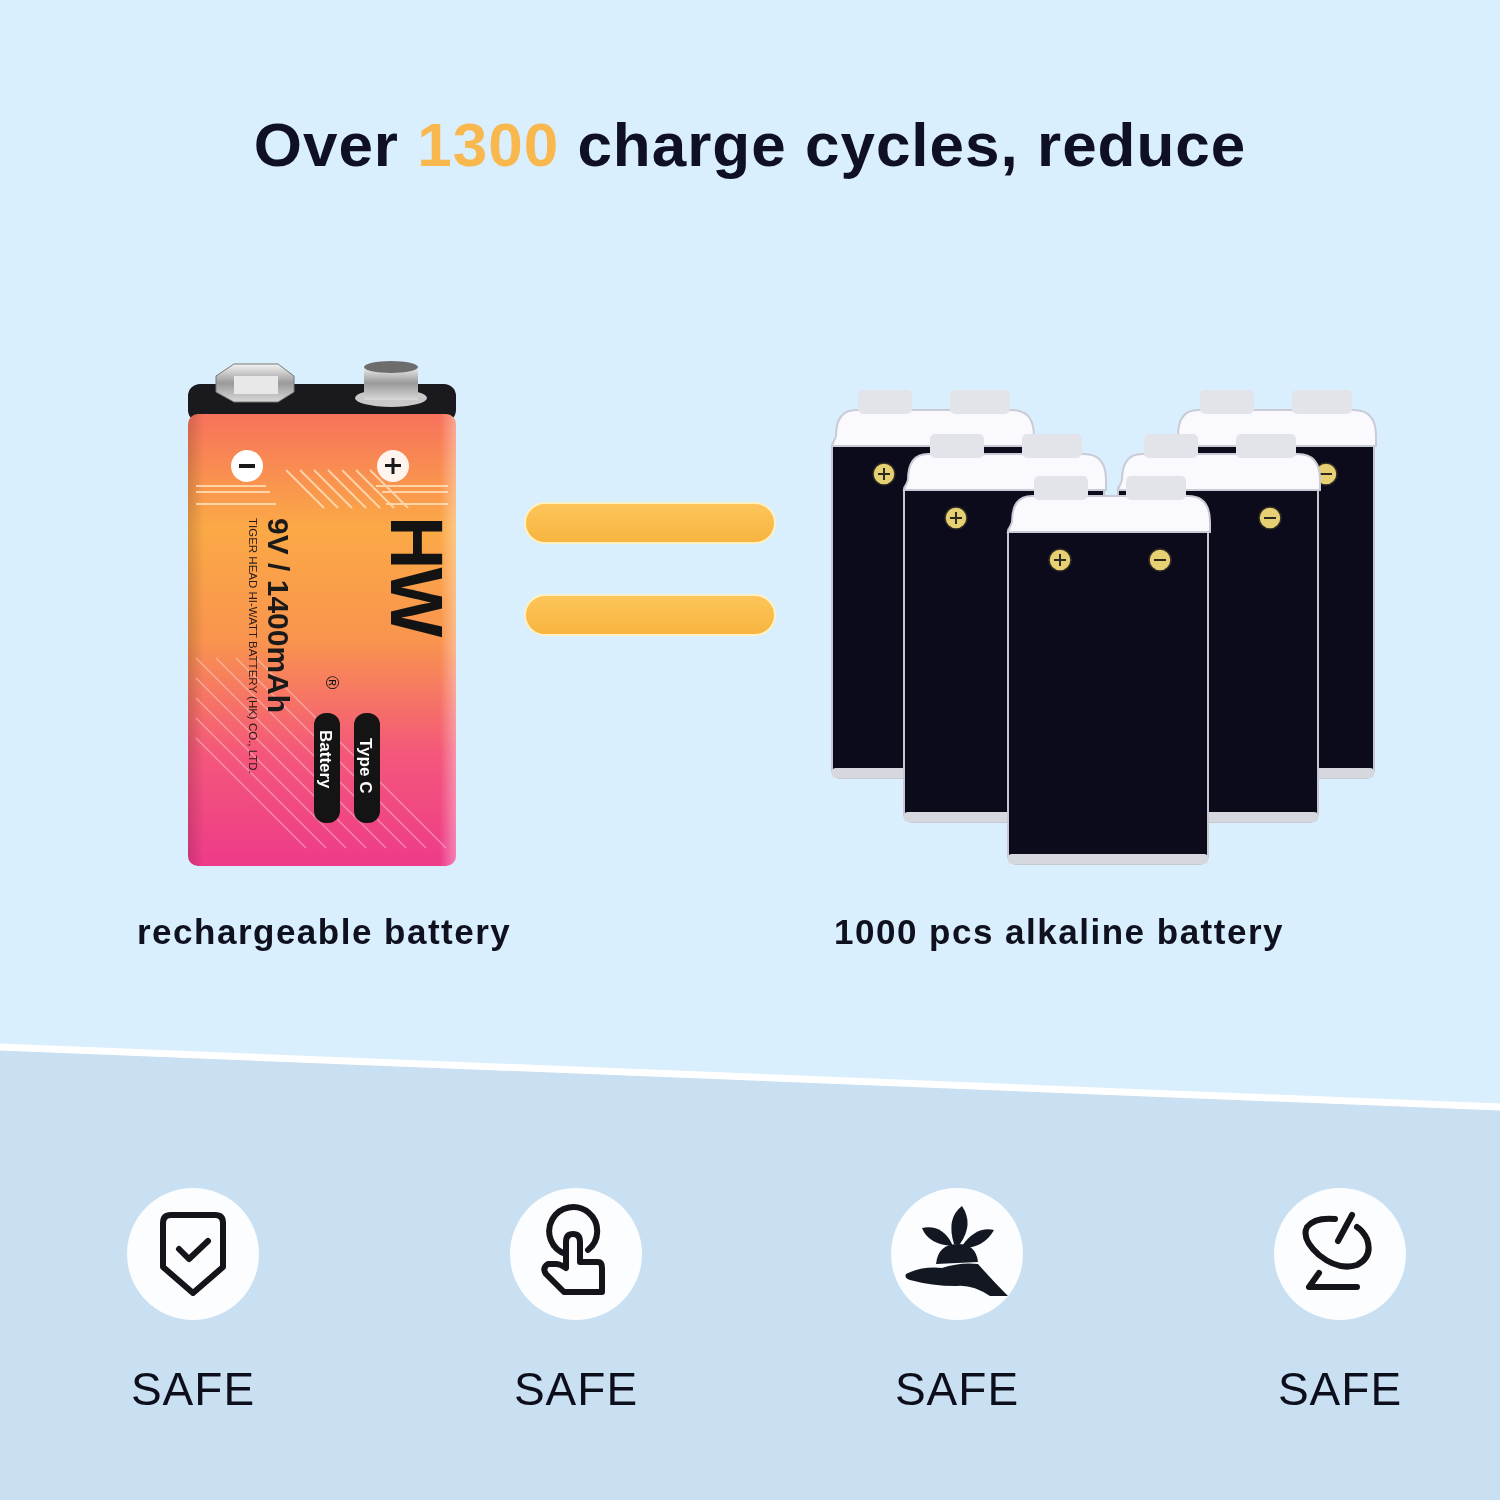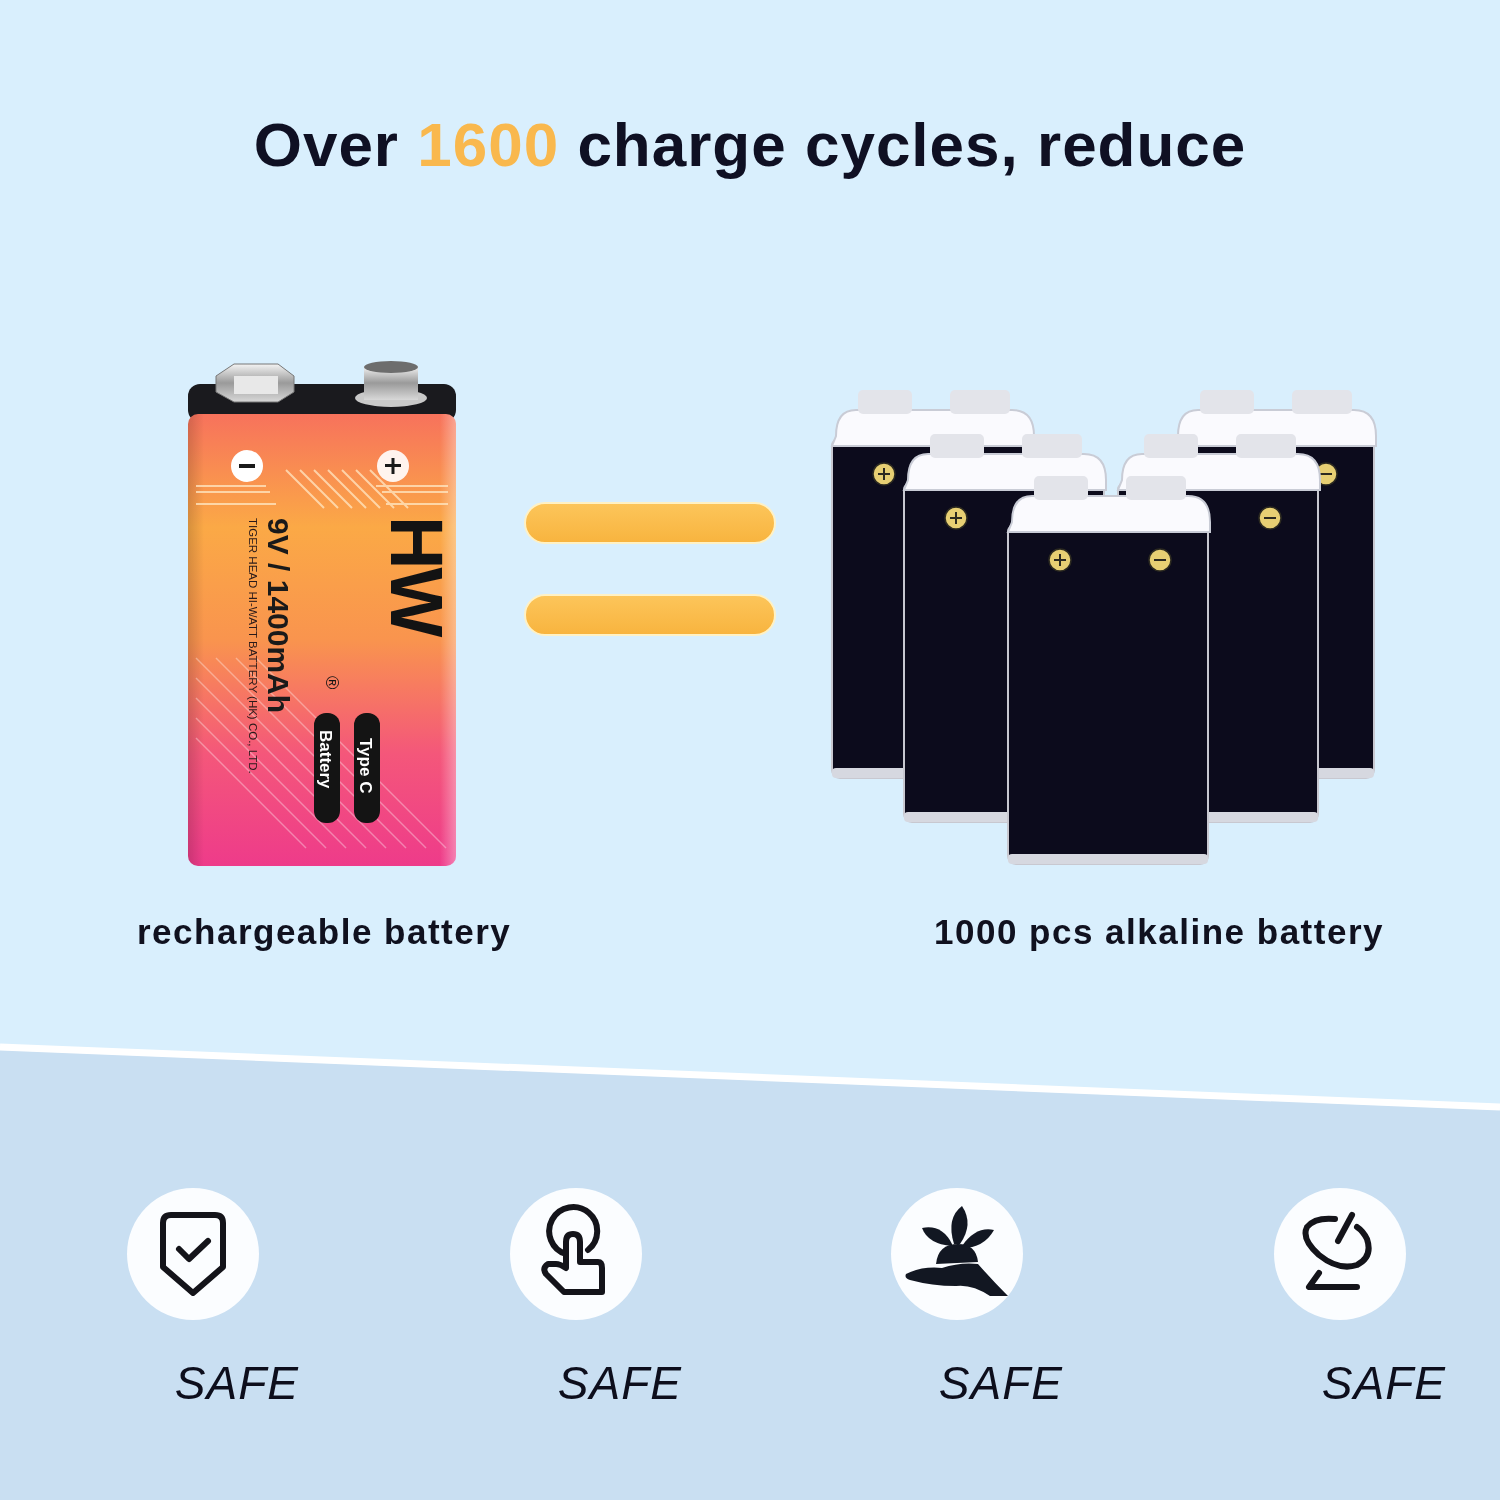--- a/index.html
+++ b/index.html
@@ -14,33 +14,33 @@
   .headline .accent { color:#f9b84d; }
   .battery-9v { position:absolute; left:186px; top:358px; width:272px; height:510px; }
   .equals { position:absolute; left:524px; top:502px; width:254px; height:140px; }
   .equals .bar { position:absolute; left:0; width:252px; height:42px; border-radius:22px;
          background:linear-gradient(#fcc55a, #f8b43f); border:2px solid #fff1c4; box-sizing:border-box; }
   .alkaline-group { position:absolute; left:826px; top:388px; width:560px; height:480px; }
   .caption { position:absolute; top:912px; font-weight:900; font-size:35px; color:#10111f; letter-spacing:1.5px; white-space:nowrap;text-align:center; }
   .feature { position:absolute; top:1188px; width:132px; text-align:center; }
   .feature .circle { width:132px; height:132px; border-radius:50%; background:#fbfdff;
          display:flex; align-items:center; justify-content:center; }
-  .feature .label { position:absolute; top:168px; left:-40px; width:212px; text-align:right;
-         font-size:46px; font-weight:400; color:#0d0e1c; letter-spacing:1px;font-style:italic; }
+  .feature .label { position:absolute; top:174px; left:-40px; width:212px; text-align:center;
+         font-size:46px; font-weight:400; color:#0d0e1c; letter-spacing:1px; }
 </style>
 </head>
 <body>
 
 <div class="bottom-band"></div>
 <svg class="divider-line" viewBox="0 0 1500 1500">
   <line x1="0" y1="1047" x2="1500" y2="1107" stroke="#ffffff" stroke-width="7"></line>
 </svg>
 
 <div class="headline">
-  <div><span>Over </span><span class="accent">1600</span><span> charge cycles, reduce</span></div>
+  <div><span>Over </span><span class="accent">1300</span><span> charge cycles, reduce</span></div>
 </div>
 
 <svg class="battery-9v" viewBox="0 0 272 510">
   <defs>
     <linearGradient id="bodyGrad" x1="0" y1="0" x2="0" y2="1">
       <stop offset="0" stop-color="#f7725c"></stop>
       <stop offset="0.25" stop-color="#fba946"></stop>
       <stop offset="0.5" stop-color="#f9944e"></stop>
       <stop offset="0.75" stop-color="#f4577a"></stop>
       <stop offset="1" stop-color="#ee3b8a"></stop>
@@ -144,21 +144,21 @@
     </g>
   </defs>
   <use href="#alk" x="6" y="0"></use>
   <use href="#alk" x="348" y="0"></use>
   <use href="#alk" x="78" y="44"></use>
   <use href="#alk" x="292" y="44"></use>
   <use href="#alk" x="182" y="86"></use>
 </svg>
 
 <div class="caption" style="left:137px">rechargeable battery</div>
-<div class="caption" style="left:934px">1000 pcs alkaline battery</div>
+<div class="caption" style="left:834px">1000 pcs alkaline battery</div>
 
 <div class="feature" style="left:127px">
   <div class="circle">
     <svg width="80" height="90" viewBox="0 0 80 90">
       <path d="M10,14 Q10,6 18,6 L62,6 Q70,6 70,14 L70,58 L40,84 L10,58 Z" fill="none" stroke="#14141a" stroke-width="6" stroke-linejoin="round"></path>
       <path d="M26,40 L36,50 L55,32" fill="none" stroke="#14141a" stroke-width="6" stroke-linecap="round" stroke-linejoin="round"></path>
     </svg>
   </div>
   <div class="label">SAFE</div>
 </div>

